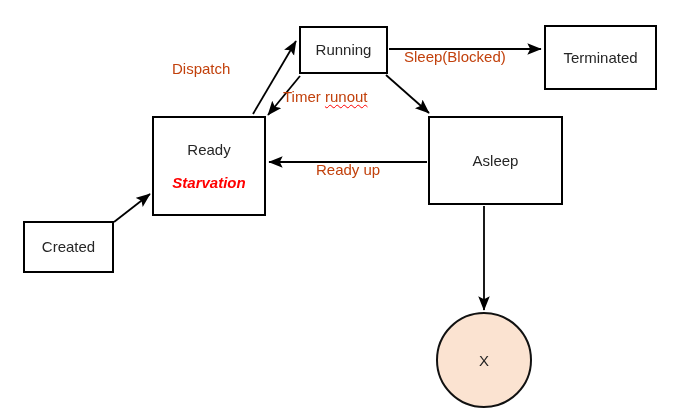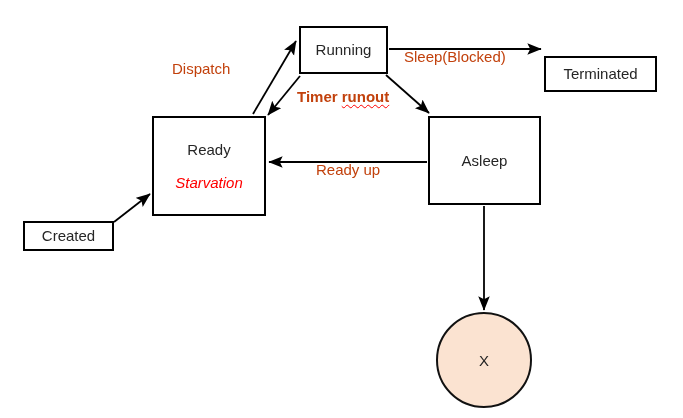--- a/index.html
+++ b/index.html
@@ -37,21 +37,21 @@
     text-align: center;
   }
   .node-label {
     font-size: 15px;
     color: #262626;
     line-height: 1.15;
     white-space: nowrap;
   }
   .node-sub {
     font-size: 15px;
-    font-weight: normal;
+    font-weight: bold;
     font-style: italic;
     color: #ff0000;
     line-height: 1.15;
     white-space: nowrap;
     margin-top: 16px;
   }
   .node-circle {
     position: absolute;
     box-sizing: border-box;
     border: 2.5px solid #111111;
@@ -99,50 +99,50 @@
 
     <line x1="389" y1="49" x2="541" y2="49" stroke="#000000" stroke-width="1.8" marker-end="url(#arrowhead)"></line>
 
     <line x1="386" y1="75" x2="429" y2="113" stroke="#000000" stroke-width="1.8" marker-end="url(#arrowhead)"></line>
 
     <line x1="427" y1="162" x2="269" y2="162" stroke="#000000" stroke-width="1.8" marker-end="url(#arrowhead)"></line>
 
     <line x1="484" y1="206" x2="484" y2="310" stroke="#000000" stroke-width="1.8" marker-end="url(#arrowhead)"></line>
   </svg>
 
-  <div class="node-box" style="left:23px; top:221px; width:91px; height:30px;">
+  <div class="node-box" style="left:23px; top:221px; width:91px; height:52px;">
     <span class="node-label">Created</span>
   </div>
 
   <div class="node-box" style="left:152px; top:116px; width:114px; height:100px;">
     <span class="node-label">Ready</span>
     <span class="node-sub">Starvation</span>
   </div>
 
   <div class="node-box" style="left:299px; top:26px; width:89px; height:48px;">
     <span class="node-label">Running</span>
   </div>
 
-  <div class="node-box" style="left:544px; top:25px; width:113px; height:36px;margin-top:31px;">
+  <div class="node-box" style="left:544px; top:25px; width:113px; height:65px;">
     <span class="node-label">Terminated</span>
   </div>
 
-  <div class="node-box" style="left:428px; top:116px; width:113px; height:89px;">
+  <div class="node-box" style="left:428px; top:116px; width:135px; height:89px;">
     <span class="node-label">Asleep</span>
   </div>
 
   <div class="node-circle" style="left:436px; top:312px; width:96px; height:96px;">
     <span class="circle-label">X</span>
   </div>
 
   <div class="edge-label" style="left:172px; top:60px;">
     <span>Dispatch</span>
   </div>
 
-  <div class="edge-label" style="left:297px; top:88px;font-weight:bold;">
+  <div class="edge-label" style="left:283px; top:88px;">
     <span>Timer </span><span class="misspell">runout</span><br>
   </div>
 
   <div class="edge-label" style="left:404px; top:48px;">
     <span>Sleep(Blocked)</span>
   </div>
 
   <div class="edge-label" style="left:316px; top:161px;">
     <span>Ready up</span>
   </div>

